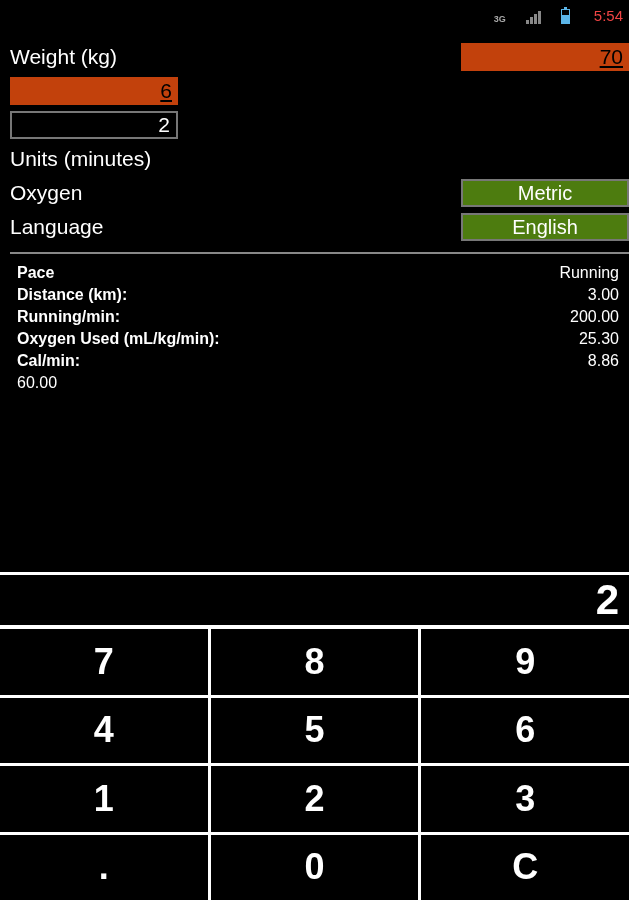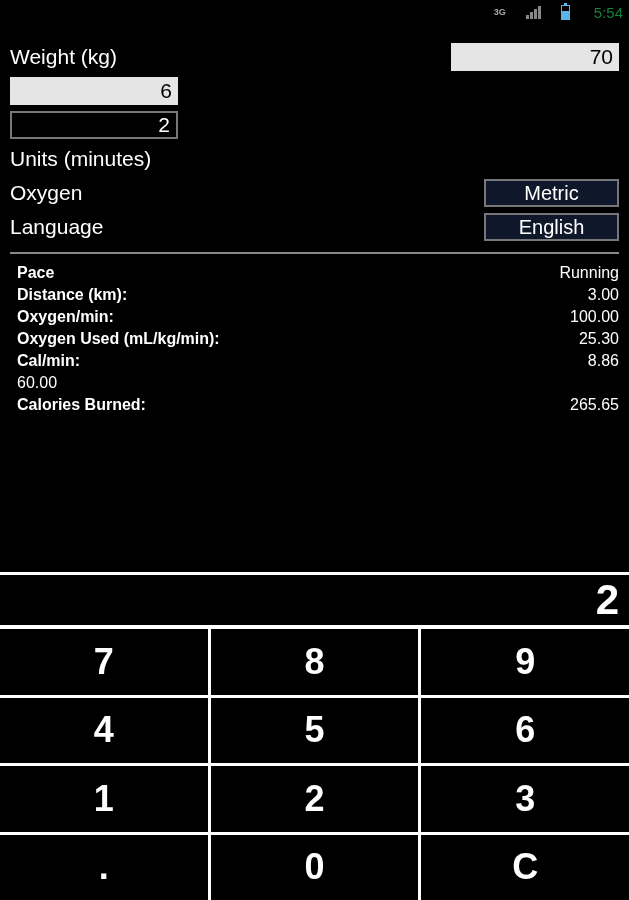--- a/index.html
+++ b/index.html
@@ -15,21 +15,21 @@
       color: #fff;
       overflow: hidden;
       display: flex;
       flex-direction: column;
     }
     .status-bar {
       height: 24px;
       background: #000;
       display: flex;
       justify-content: flex-end;
-      align-items: center;
+      align-items: flex-end;
       padding-right: 6px;
       gap: 20px;
       font-size: 13px;
     }
     .status-bar .sb-3g {
       color: #aaa;
       font-size: 9px;
       font-weight: bold;
       line-height: 1;
     }
@@ -44,27 +44,27 @@
     .status-bar .sb-battery::before {
       content: "";
       position: absolute;
       top: -3px;
       left: 2px;
       width: 3px;
       height: 2px;
       background: #5bb5e8;
     }
     .status-bar .sb-time {
-      color: #15803d;
+      color: #ef4444;
       font-weight: normal;
       font-size: 15px;
       margin-left: 4px;
     }
     .content {
-      padding: 16px 10px 0 10px;
+      padding: 16px 0 0 10px;
       flex: 0 0 auto;
     }
     .input-row {
       display: flex;
       align-items: center;
       height: 34px;
       margin-bottom: 0;
     }
     .input-row .label {
       flex: 1;
@@ -74,32 +74,33 @@
     .input-row .text-input {
       width: 168px;
       height: 28px;
       text-align: right;
       font-size: 21px;
       padding-right: 6px;
       border: none;
       font-family: inherit;
     }
     .input-row .text-input.white {
-      background: #e5e5e5;
+      background: #c2410c;
       color: #000;
+      text-decoration: underline;
     }
     .input-row .text-input.black {
       background: #000;
       color: #fff;
       border: 2px solid #777;
     }
     .input-row .select-btn {
-      width: 135px;
+      width: 168px;
       height: 28px;
-      background: #0f172a;
+      background: #4d7c0f;
       color: #fff;
       border: 2px solid #777;
       text-align: center;
       font-size: 20px;
       display: flex;
       align-items: center;
       justify-content: center;
     }
     .divider {
       border: none;
@@ -201,37 +202,33 @@
 <div class="results">
   <div class="result-row">
     <span>Pace</span>
     <span class="r-value">Running</span>
   </div>
   <div class="result-row">
     <span>Distance (km):</span>
     <span class="r-value">3.00</span>
   </div>
   <div class="result-row">
-    <span>Oxygen/min:</span>
-    <span class="r-value">100.00</span>
+    <span>Running/min:</span>
+    <span class="r-value">200.00</span>
   </div>
   <div class="result-row">
     <span>Oxygen Used (mL/kg/min):</span>
     <span class="r-value">25.30</span>
   </div>
   <div class="result-row">
     <span>Cal/min:</span>
     <span class="r-value">8.86</span>
   </div>
   <div class="result-row">
     <span class="r-value">60.00</span>
-  </div>
-  <div class="result-row">
-    <span>Calories Burned:</span>
-    <span class="r-value">265.65</span>
   </div>
 </div>
 
 <div class="spacer"></div>
 
 <div style="border-top:3px solid #fff;height:53px;display:flex;justify-content:flex-end;align-items:center;padding-right:10px;font-size:42px;font-weight:bold;background:#000;color:#fff;">
   <span>2</span>
 </div>
 
 <div class="keypad" style="border-top:4px solid #fff;">

